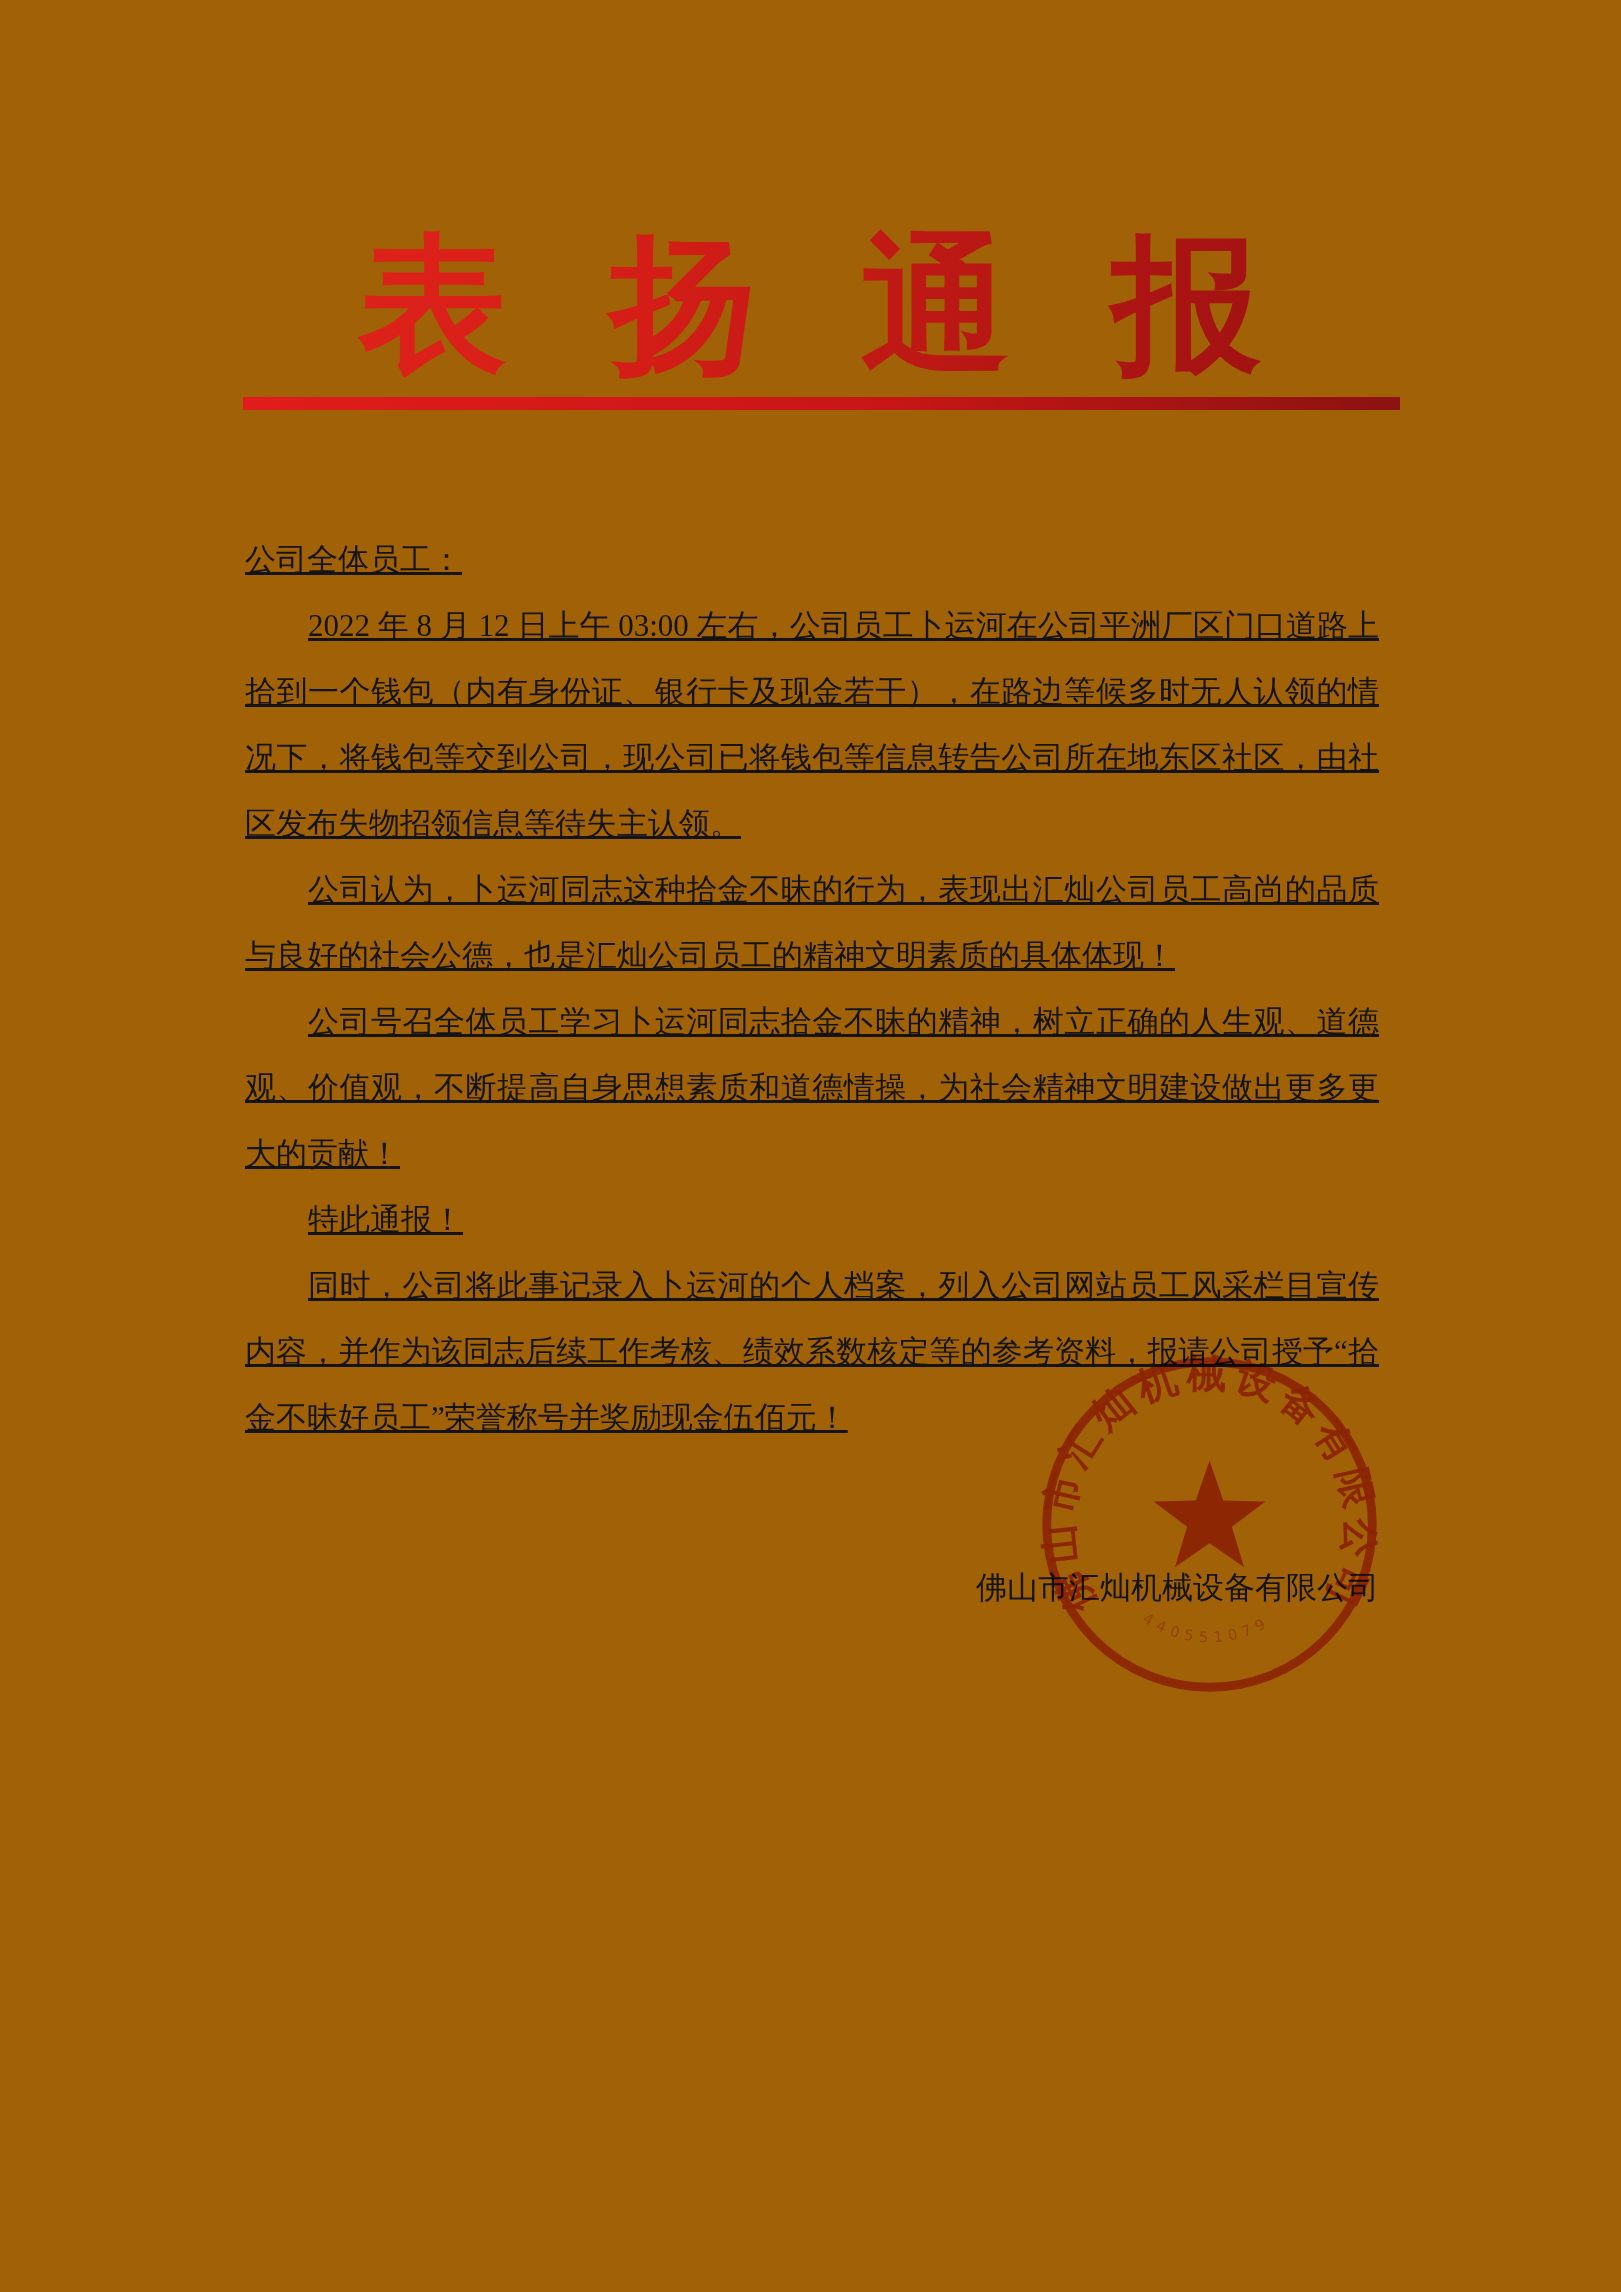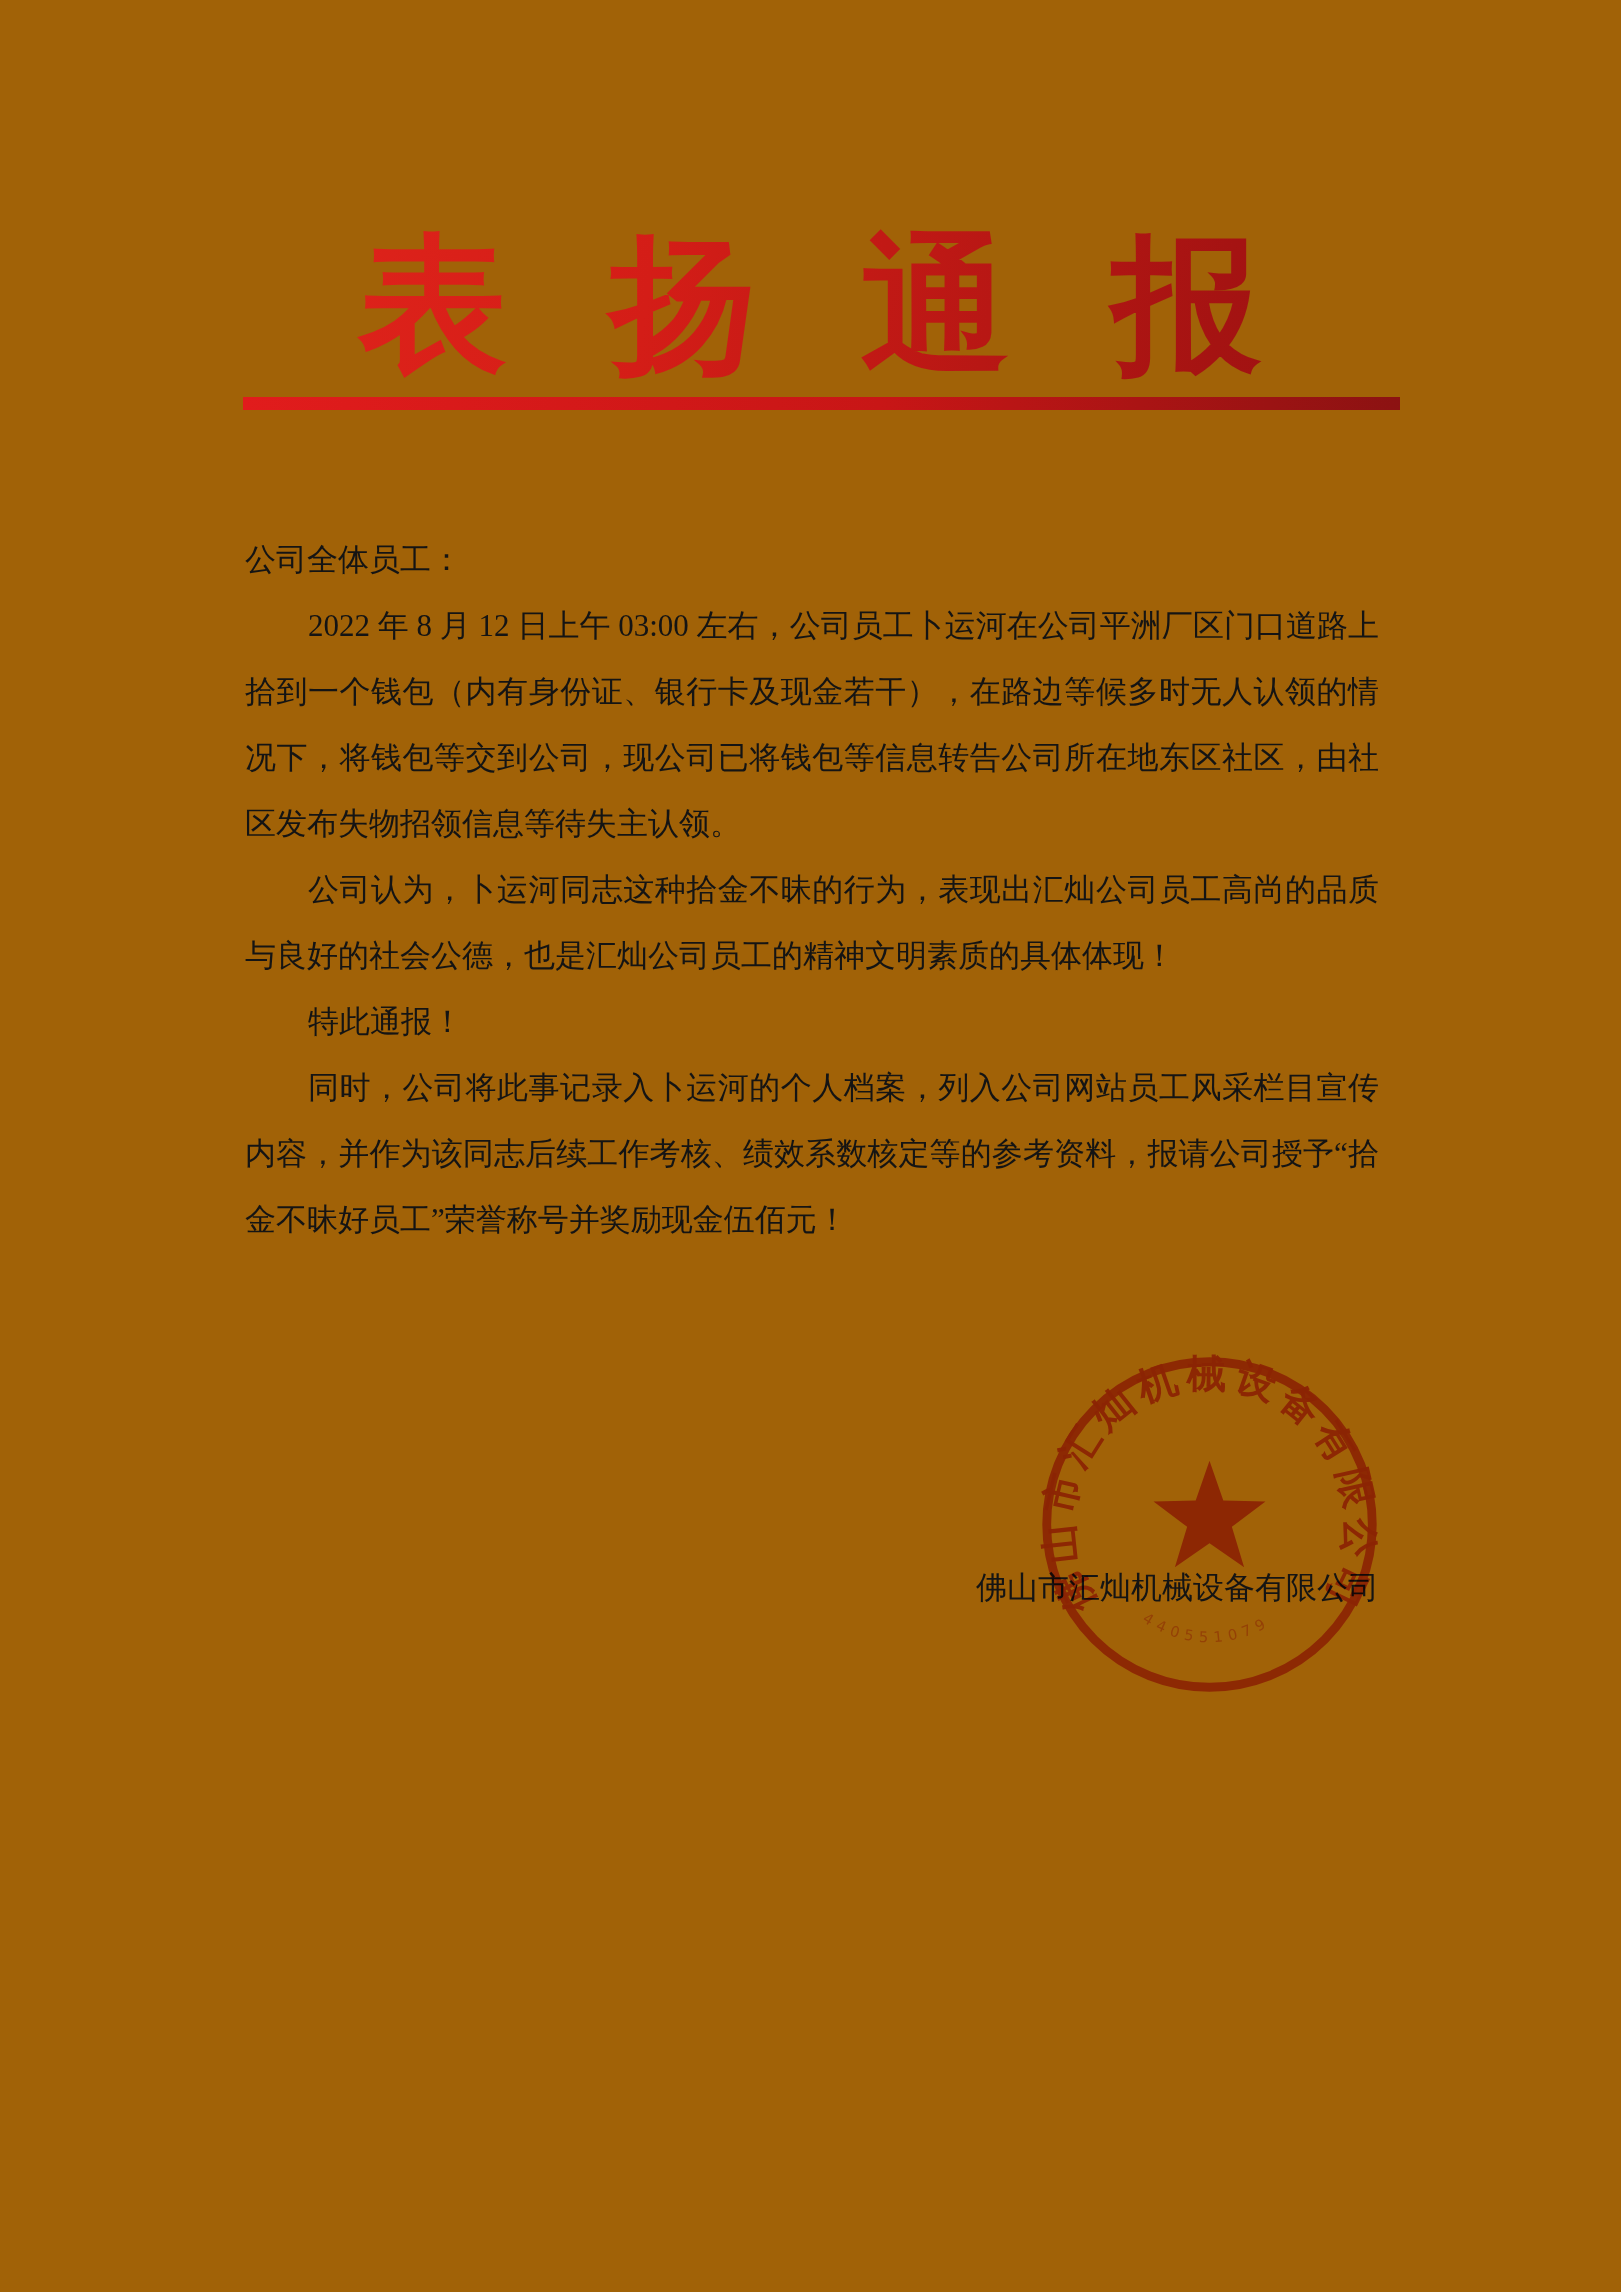--- a/index.html
+++ b/index.html
@@ -43,20 +43,21 @@
 
   
   .doc-body {
     position:absolute;
     left:245px; top:527px;
     width:1134px;
     font-size:31px;
     line-height:66px;
     color:#141414;
     text-align:justify;
+    text-decoration:underline;
   }
   .doc-body p { margin:0; }
   .doc-body p.indent { text-indent:63px; }
 
   
   .signature-block {
     position:absolute;
     right:242px; top:1555px;
     text-align:right;
     font-size:31px;
@@ -80,20 +81,21 @@
 <div class="page">
 
   <div class="doc-title">表 扬 通 报</div>
 
   <div class="title-rule"></div>
 
   <div class="doc-body">
     <p>公司全体员工：</p>
     <p class="indent">2022 年 8 月 12 日上午 03:00 左右，公司员工卜运河在公司平洲厂区门口道路上拾到一个钱包（内有身份证、银行卡及现金若干），在路边等候多时无人认领的情况下，将钱包等交到公司，现公司已将钱包等信息转告公司所在地东区社区，由社区发布失物招领信息等待失主认领。</p>
     <p class="indent">公司认为，卜运河同志这种拾金不昧的行为，表现出汇灿公司员工高尚的品质与良好的社会公德，也是汇灿公司员工的精神文明素质的具体体现！</p>
+    <p class="indent">公司号召全体员工学习卜运河同志拾金不昧的精神，树立正确的人生观、道德观、价值观，不断提高自身思想素质和道德情操，为社会精神文明建设做出更多更大的贡献！</p>
     <p class="indent">特此通报！</p>
     <p class="indent">同时，公司将此事记录入卜运河的个人档案，列入公司网站员工风采栏目宣传内容，并作为该同志后续工作考核、绩效系数核定等的参考资料，报请公司授予“拾金不昧好员工”荣誉称号并奖励现金伍佰元！</p>
   </div>
 
   <div class="signature-block">
     <div>佛山市汇灿机械设备有限公司</div>
   </div>
 
   <div class="stamp">
     <svg viewBox="0 0 360 360" width="353" height="353" xmlns="http://www.w3.org/2000/svg">

